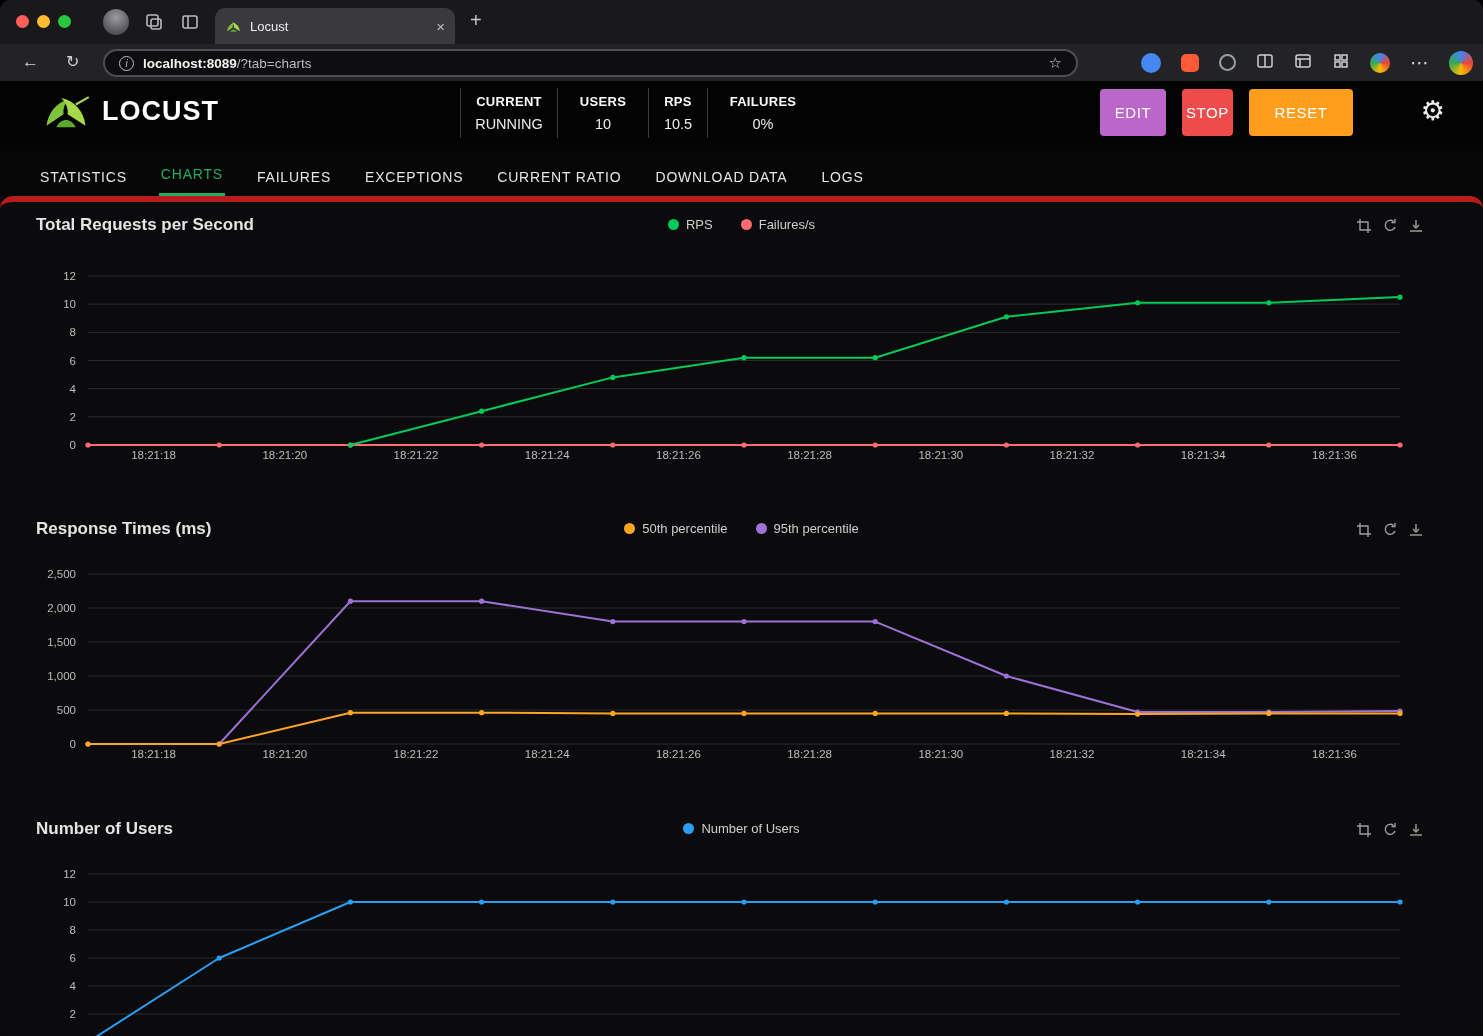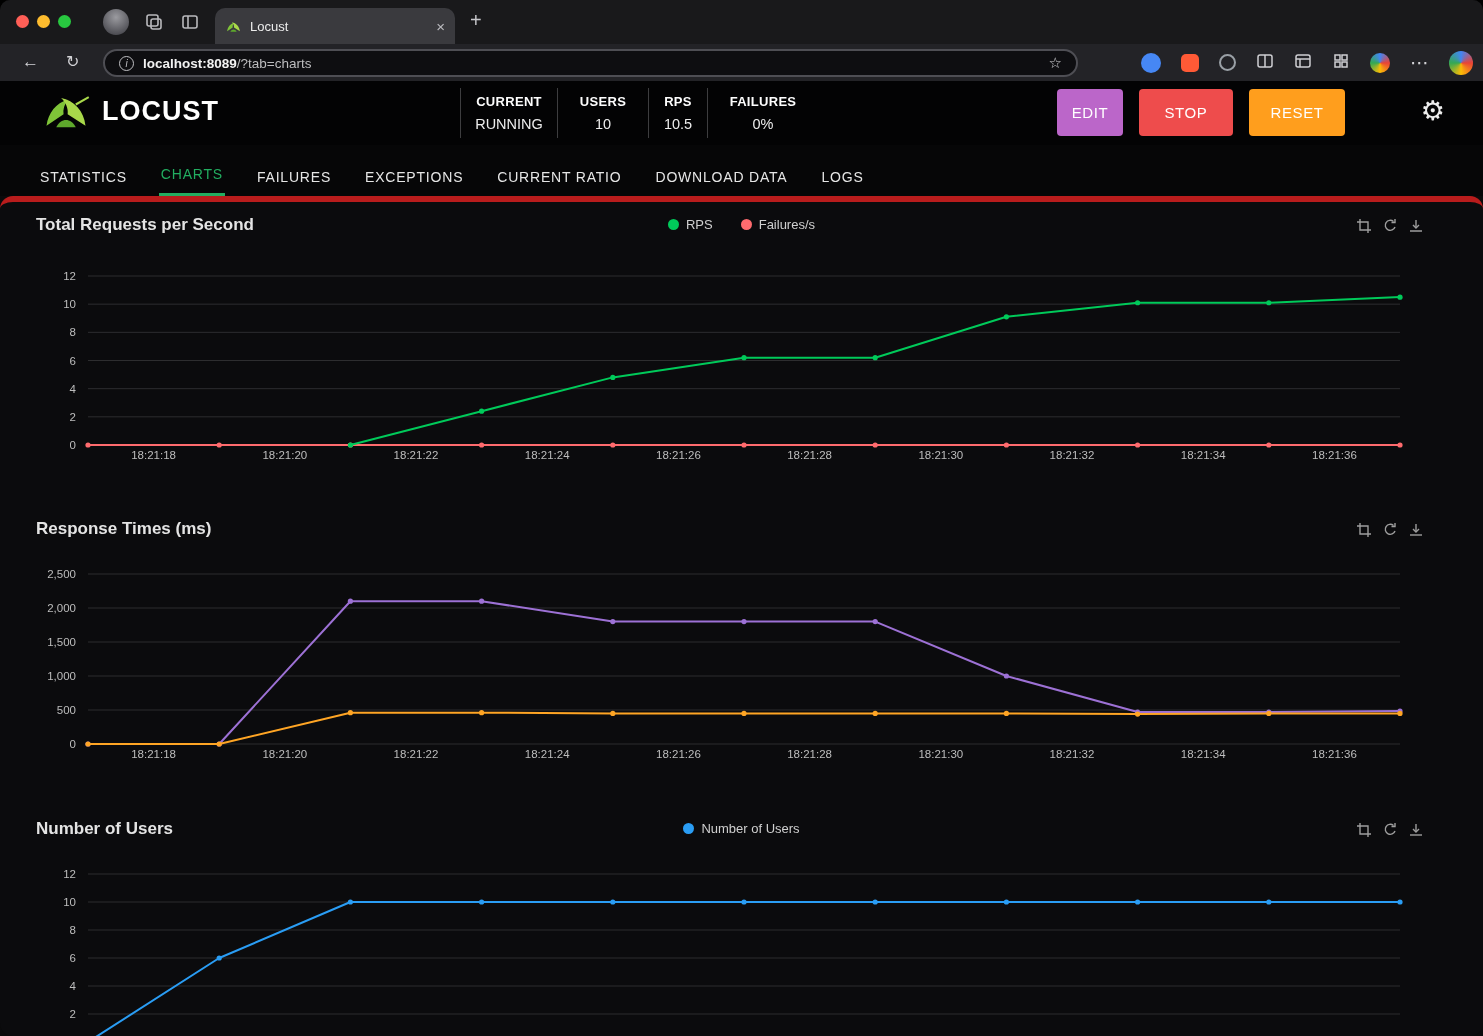--- a/index.html
+++ b/index.html
@@ -49,24 +49,24 @@
   .stats { position:absolute; left:460px; top:0; height:64px; display:flex; align-items:center; }
   .stat { display:flex; flex-direction:column; justify-content:center; gap:7px; height:100%; }
   .stat .lab { font-size:13px; font-weight:700; color:#fdfdfd; letter-spacing:.3px; }
   .stat .val { font-size:14.5px; color:#ededed; }
   .stat.host { width:258px; align-items:flex-start; }
   .stat.center { align-items:center; }
   .w-status { width:96px; } .w-users { width:90px; } .w-rps { width:58px; } .w-failures { width:110px; }
   .vdiv { width:1px; height:50px; background:#3d3d3f; }
   .redacted { display:inline-block; width:88px; height:11px; border-radius:3px; background:#56565a;
               filter:blur(3px); vertical-align:middle; margin:0 2px; }
-  .actions { position:absolute; right:138px; top:8px; display:flex; gap:16px; }
+  .actions { position:absolute; right:130px; top:8px; display:flex; gap:16px; }
   .btn { height:47px; border:none; border-radius:4px; color:#fff; font-size:15px; letter-spacing:.6px;
          font-family:inherit; cursor:pointer; }
-  .btn-edit { width:66px; } .btn-stop { width:94px; } .btn-reset { width:96px; }
+  .btn-edit { width:66px; } .btn-stop { width:51px; } .btn-reset { width:104px; }
   .gear { position:absolute; right:38px; top:14px; font-size:27px; color:#ededed; }
 
   
   .tabnav { position:absolute; top:145px; left:0; right:0; height:51px; background:#060607;
             display:flex; align-items:flex-end; gap:30px; padding-left:38px; }
   .tab-item { font-size:14px; color:#e6e6e6; letter-spacing:.8px; padding:14px 2px 11px; cursor:pointer; }
   .tab-item.active { color:#22ad60; border-bottom:3px solid #22ad60; }
 
   
   .main { position:absolute; top:196px; left:0; right:0; bottom:0; background:#0b0b0d; border-top:6px solid #b91c1c;border-radius:13px; }
@@ -288,20 +288,30 @@
           <circle cx="1006.4" cy="70.84166666666667" r="2.6" fill="#00ca5a"></circle>
           <circle cx="1137.6" cy="56.758333333333326" r="2.6" fill="#00ca5a"></circle>
           <circle cx="1268.8" cy="56.758333333333326" r="2.6" fill="#00ca5a"></circle>
           <circle cx="1400" cy="51.125" r="2.6" fill="#00ca5a"></circle>
         </svg>
     </section>
 
     <section class="chart-block cb-1">
       <div class="chart-head">
         <h2 class="chart-title">Response Times (ms)</h2>
+        <div class="legend">
+          <span class="legend-item">
+            <span class="legend-dot" style="background: rgb(255, 165, 36);"></span>
+            <span>50th percentile</span>
+          </span>
+          <span class="legend-item">
+            <span class="legend-dot" style="background: rgb(157, 113, 213);"></span>
+            <span>95th percentile</span>
+          </span>
+        </div>
         <div class="toolbox">
           <svg viewBox="0 0 16 16">
               <path d="M4 1 v11 h11"></path>
               <path d="M1 4 h11 v11"></path>
             </svg>
           <svg viewBox="0 0 16 16">
               <path d="M13 9 a5 5 0 1 1 -1.5 -5.5"></path>
               <path d="M13 1 v3.5 h-3.5"></path>
             </svg>
           <svg viewBox="0 0 16 16">

